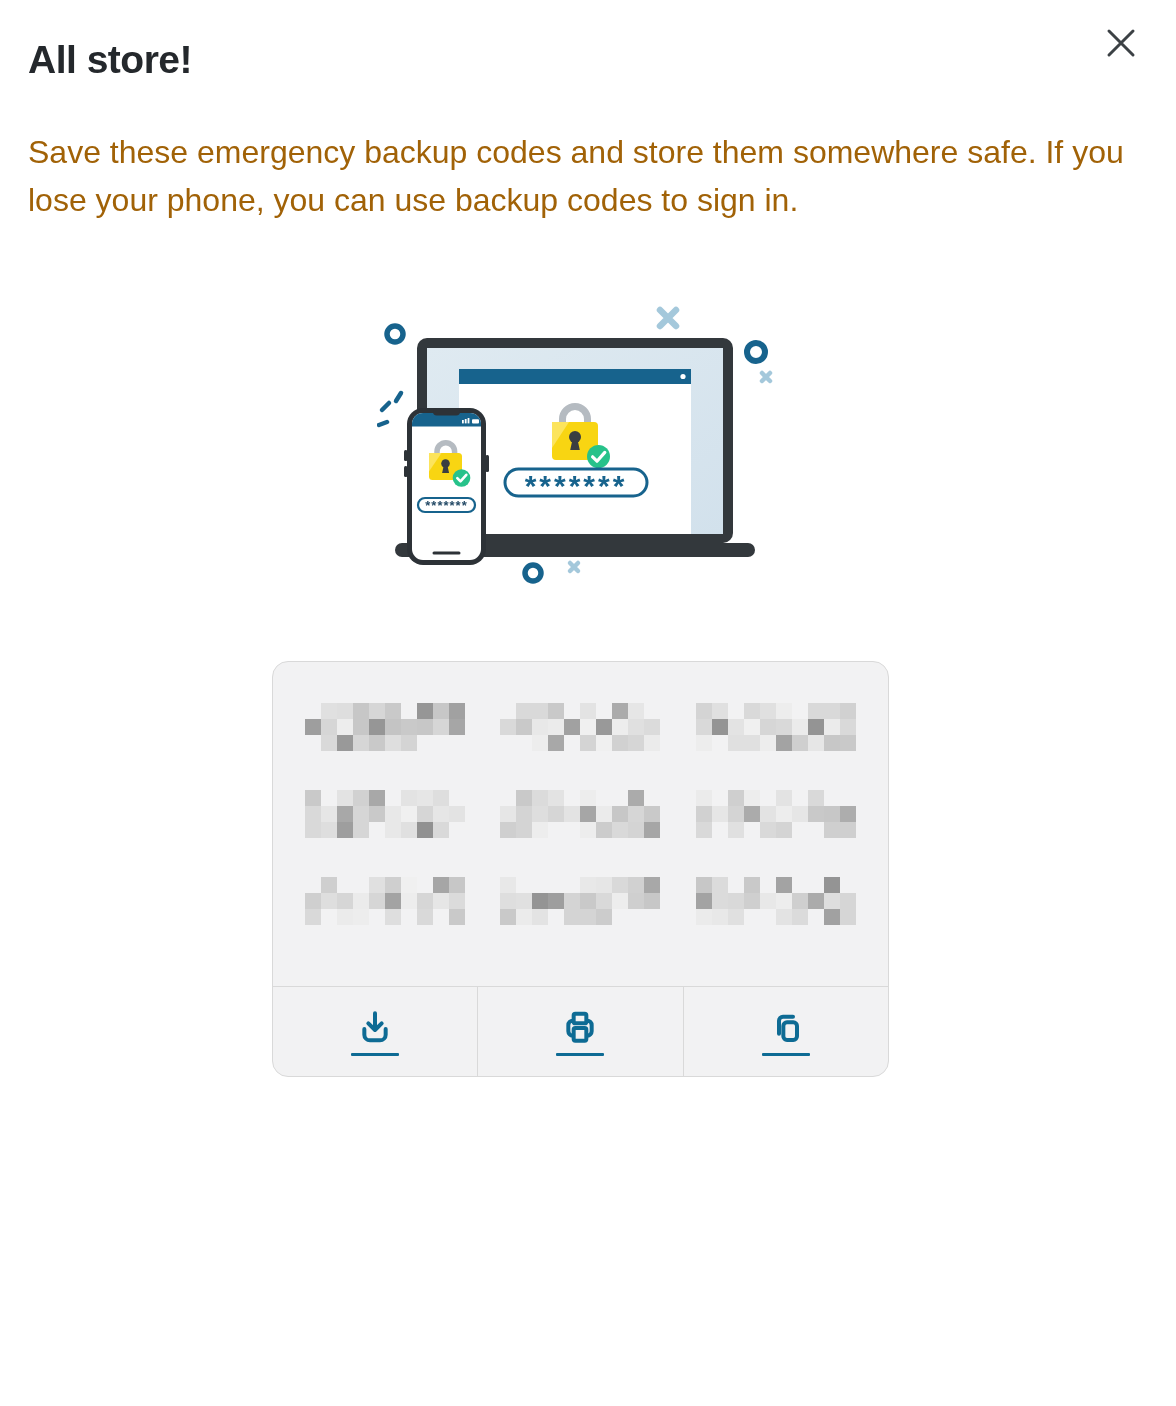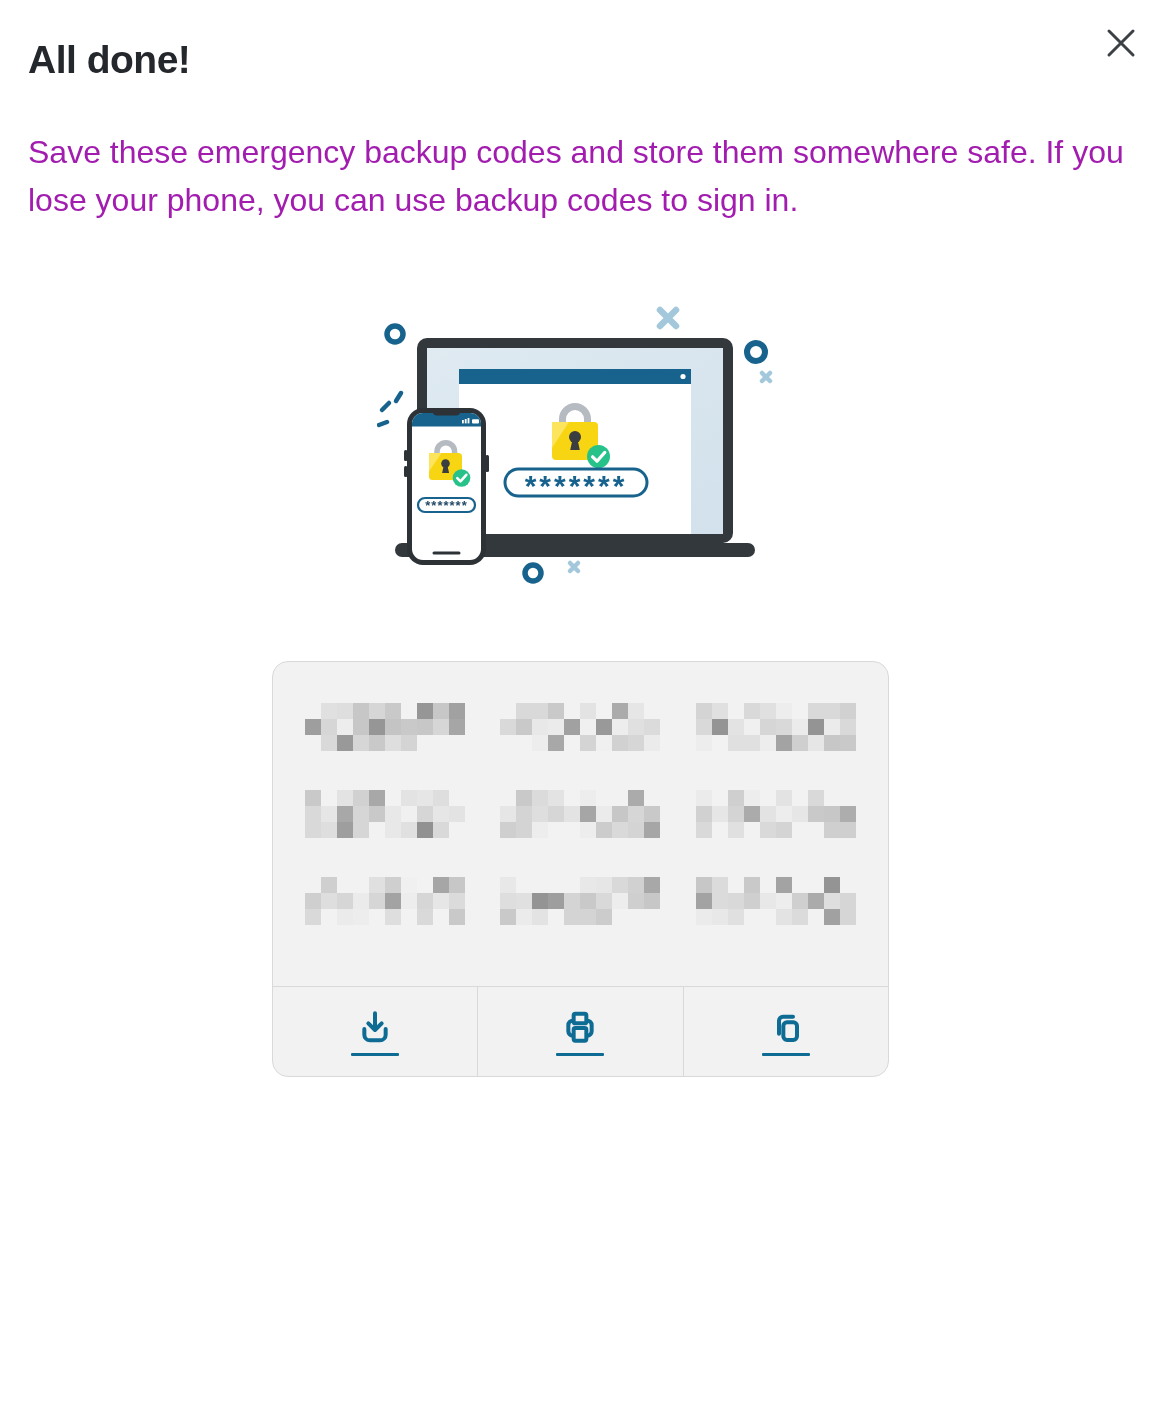--- a/index.html
+++ b/index.html
@@ -8,21 +8,21 @@
   .stage{position:absolute;inset:0;background:#ffffff;}
 
   .dialog-title{position:absolute;left:28px;top:38px;margin:0;
     font-size:39px;font-weight:700;letter-spacing:-0.5px;color:#24282c;}
 
   .close-btn{position:absolute;left:1098px;top:20px;width:46px;height:46px;
     background:transparent;border:none;cursor:pointer;padding:6px;}
   .close-btn svg{display:block;}
 
   .dialog-desc{position:absolute;left:28px;top:128px;width:1106px;margin:0;
-    font-size:32px;line-height:48px;color:#a21caf;font-weight:400;}
+    font-size:32px;line-height:48px;color:#a16207;font-weight:400;}
 
   .illustration{position:absolute;left:377px;top:302px;width:404px;height:284px;}
 
   .codes-card{position:absolute;left:272px;top:661px;width:617px;height:416px;
     box-sizing:border-box;background:#f2f2f3;border:1px solid #d9d9d9;border-radius:16px;
     display:flex;flex-direction:column;overflow:hidden;}
 
   .codes-grid{height:324px;box-sizing:border-box;padding:40px 14px 0;
     display:grid;grid-template-columns:repeat(3,1fr);grid-template-rows:repeat(3,50px);
     row-gap:37px;justify-items:center;align-items:center;}
@@ -40,21 +40,21 @@
 
   .done-btn{position:absolute;left:1014px;top:1312px;width:123px;height:65px;
     background:#115e67;color:#ffffff;font-family:"Liberation Sans", sans-serif;
     font-size:28px;font-weight:700;border:2px solid #1b2a2e;border-radius:12px;cursor:pointer;}
 </style>
 </head>
 <body>
 
 <div class="stage">
 
-  <h1 class="dialog-title">All done!</h1>
+  <h1 class="dialog-title">All store!</h1>
 
   <button class="close-btn" aria-label="close-icon">
     <svg width="34" height="34" viewBox="0 0 34 34">
       <path d="M5 5 L29 29 M29 5 L5 29" stroke="#3c4145" stroke-width="3" stroke-linecap="round" fill="none"></path>
     </svg>
   </button>
 
   <p class="dialog-desc">Save these emergency backup codes and store them somewhere safe. If you lose your phone, you can use backup codes to sign in.</p>
 
   <svg class="illustration" viewBox="0 0 404 284">

